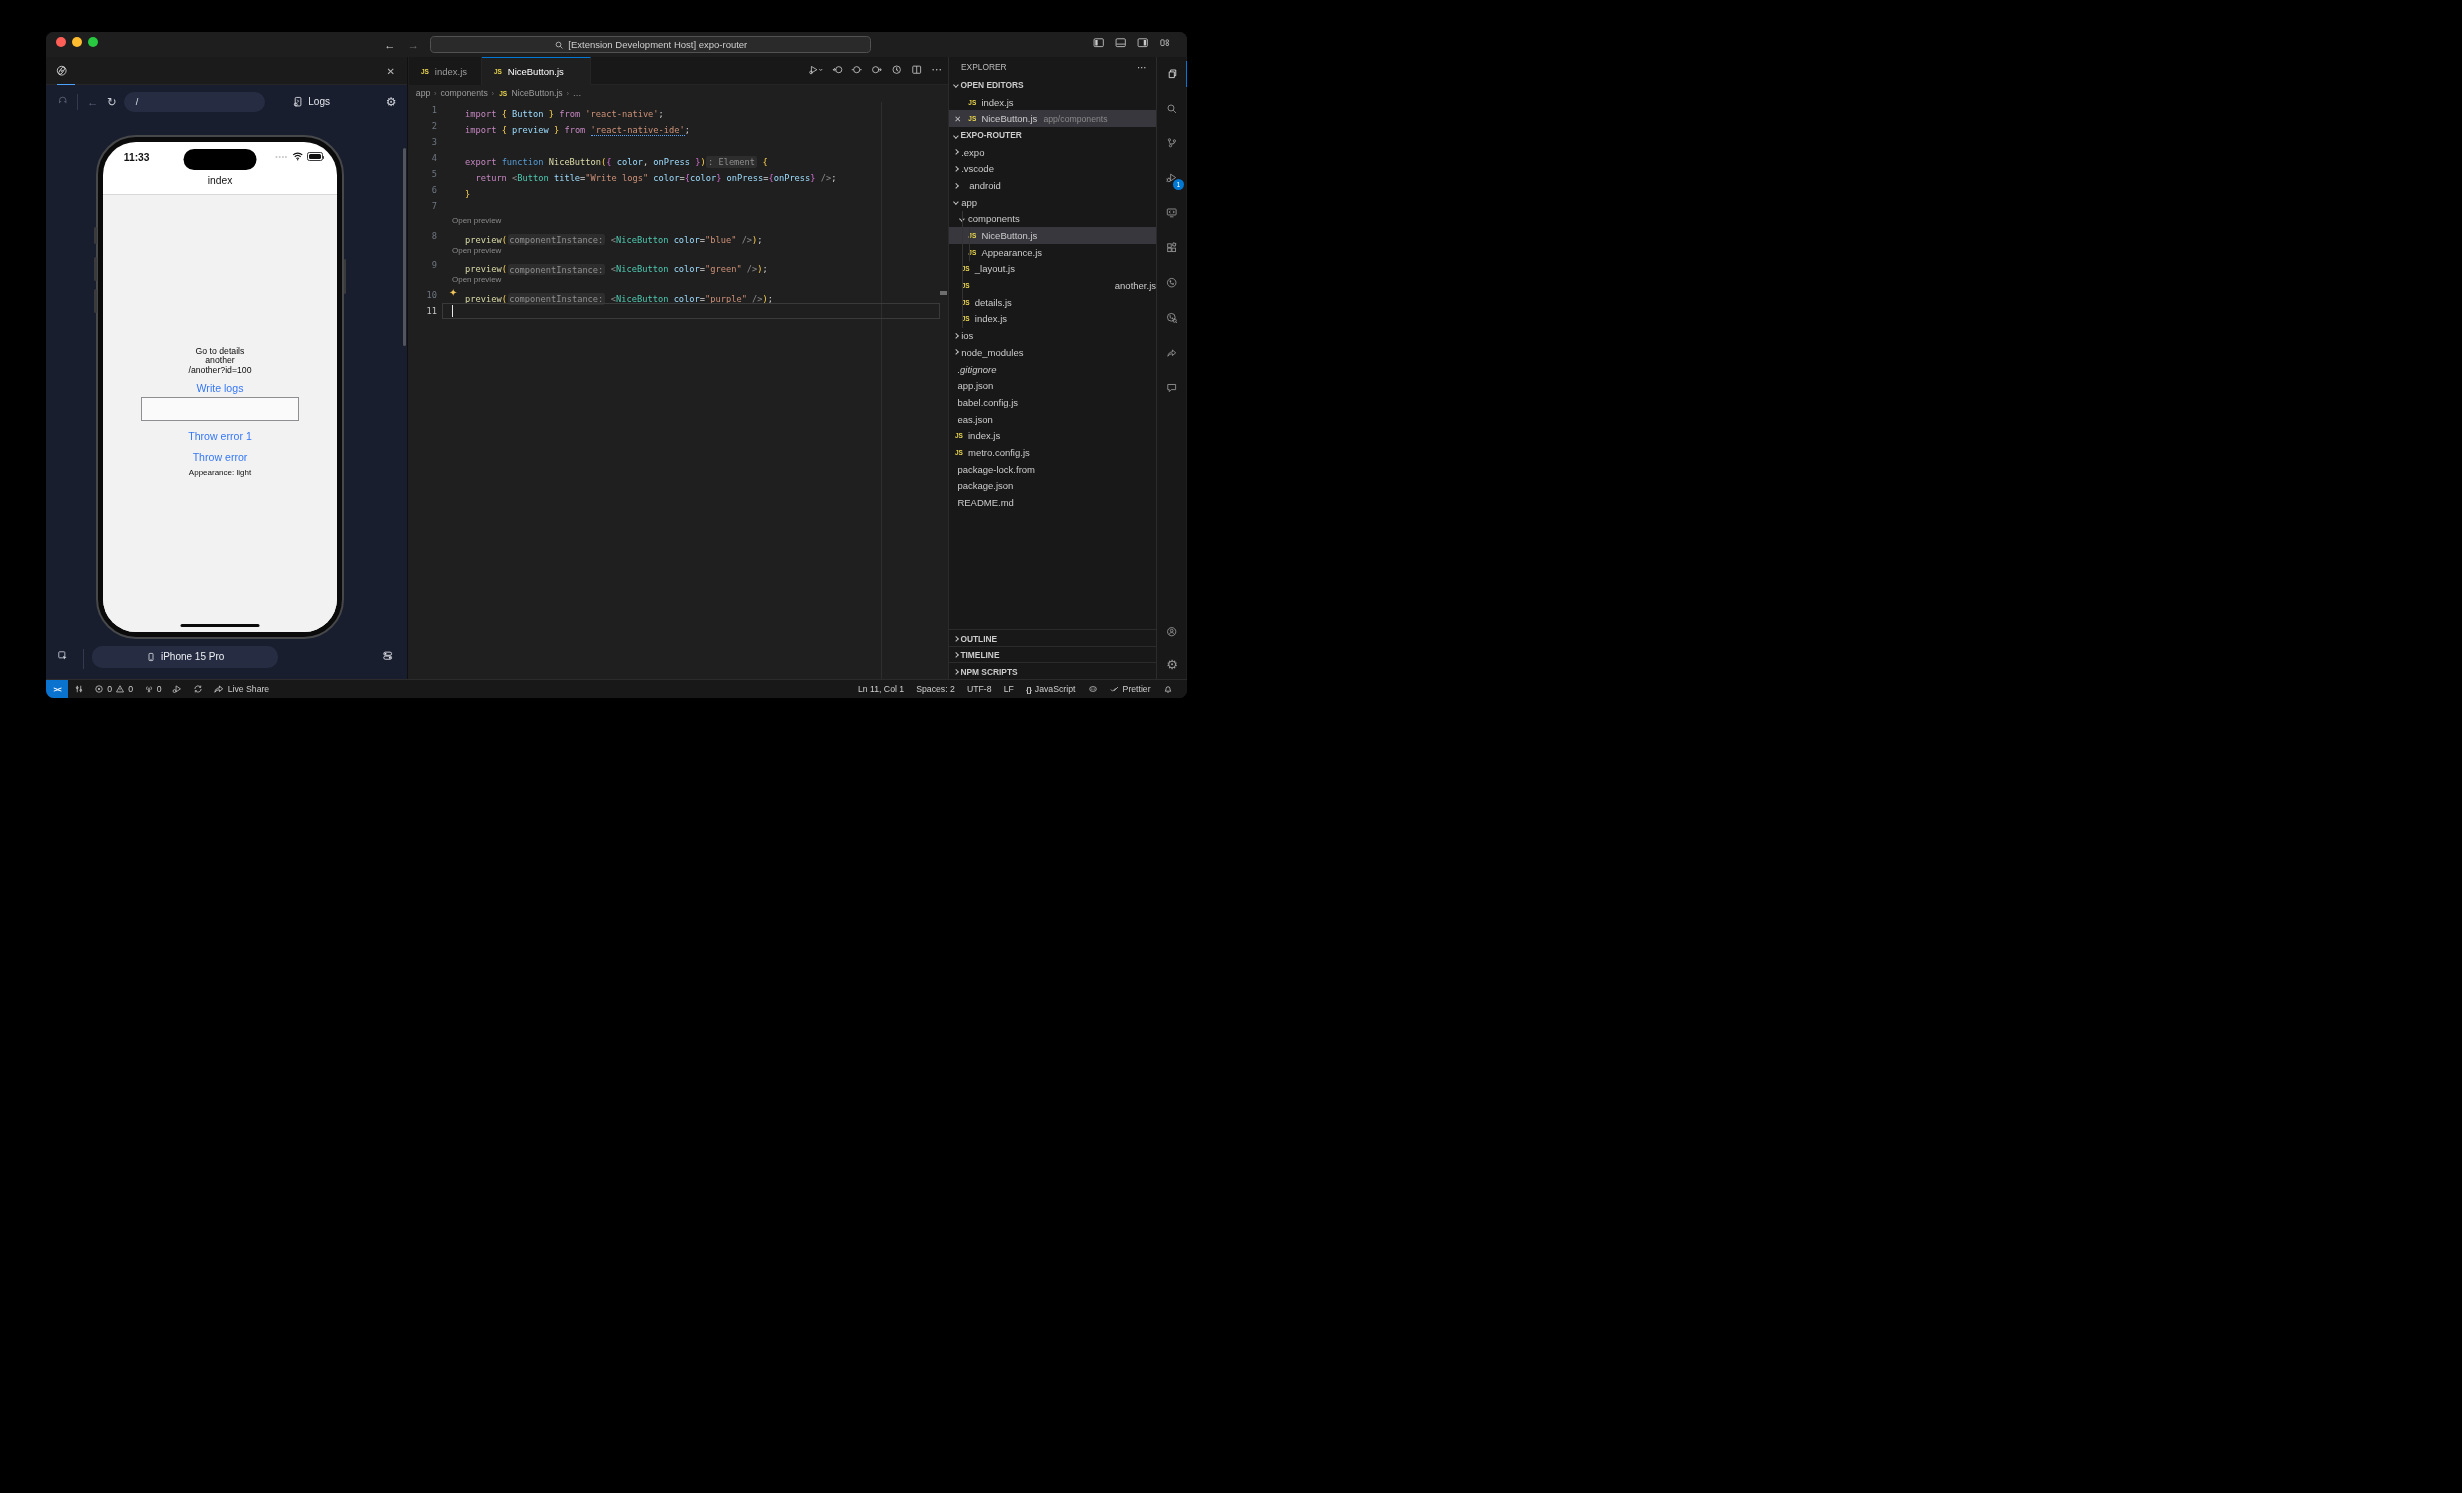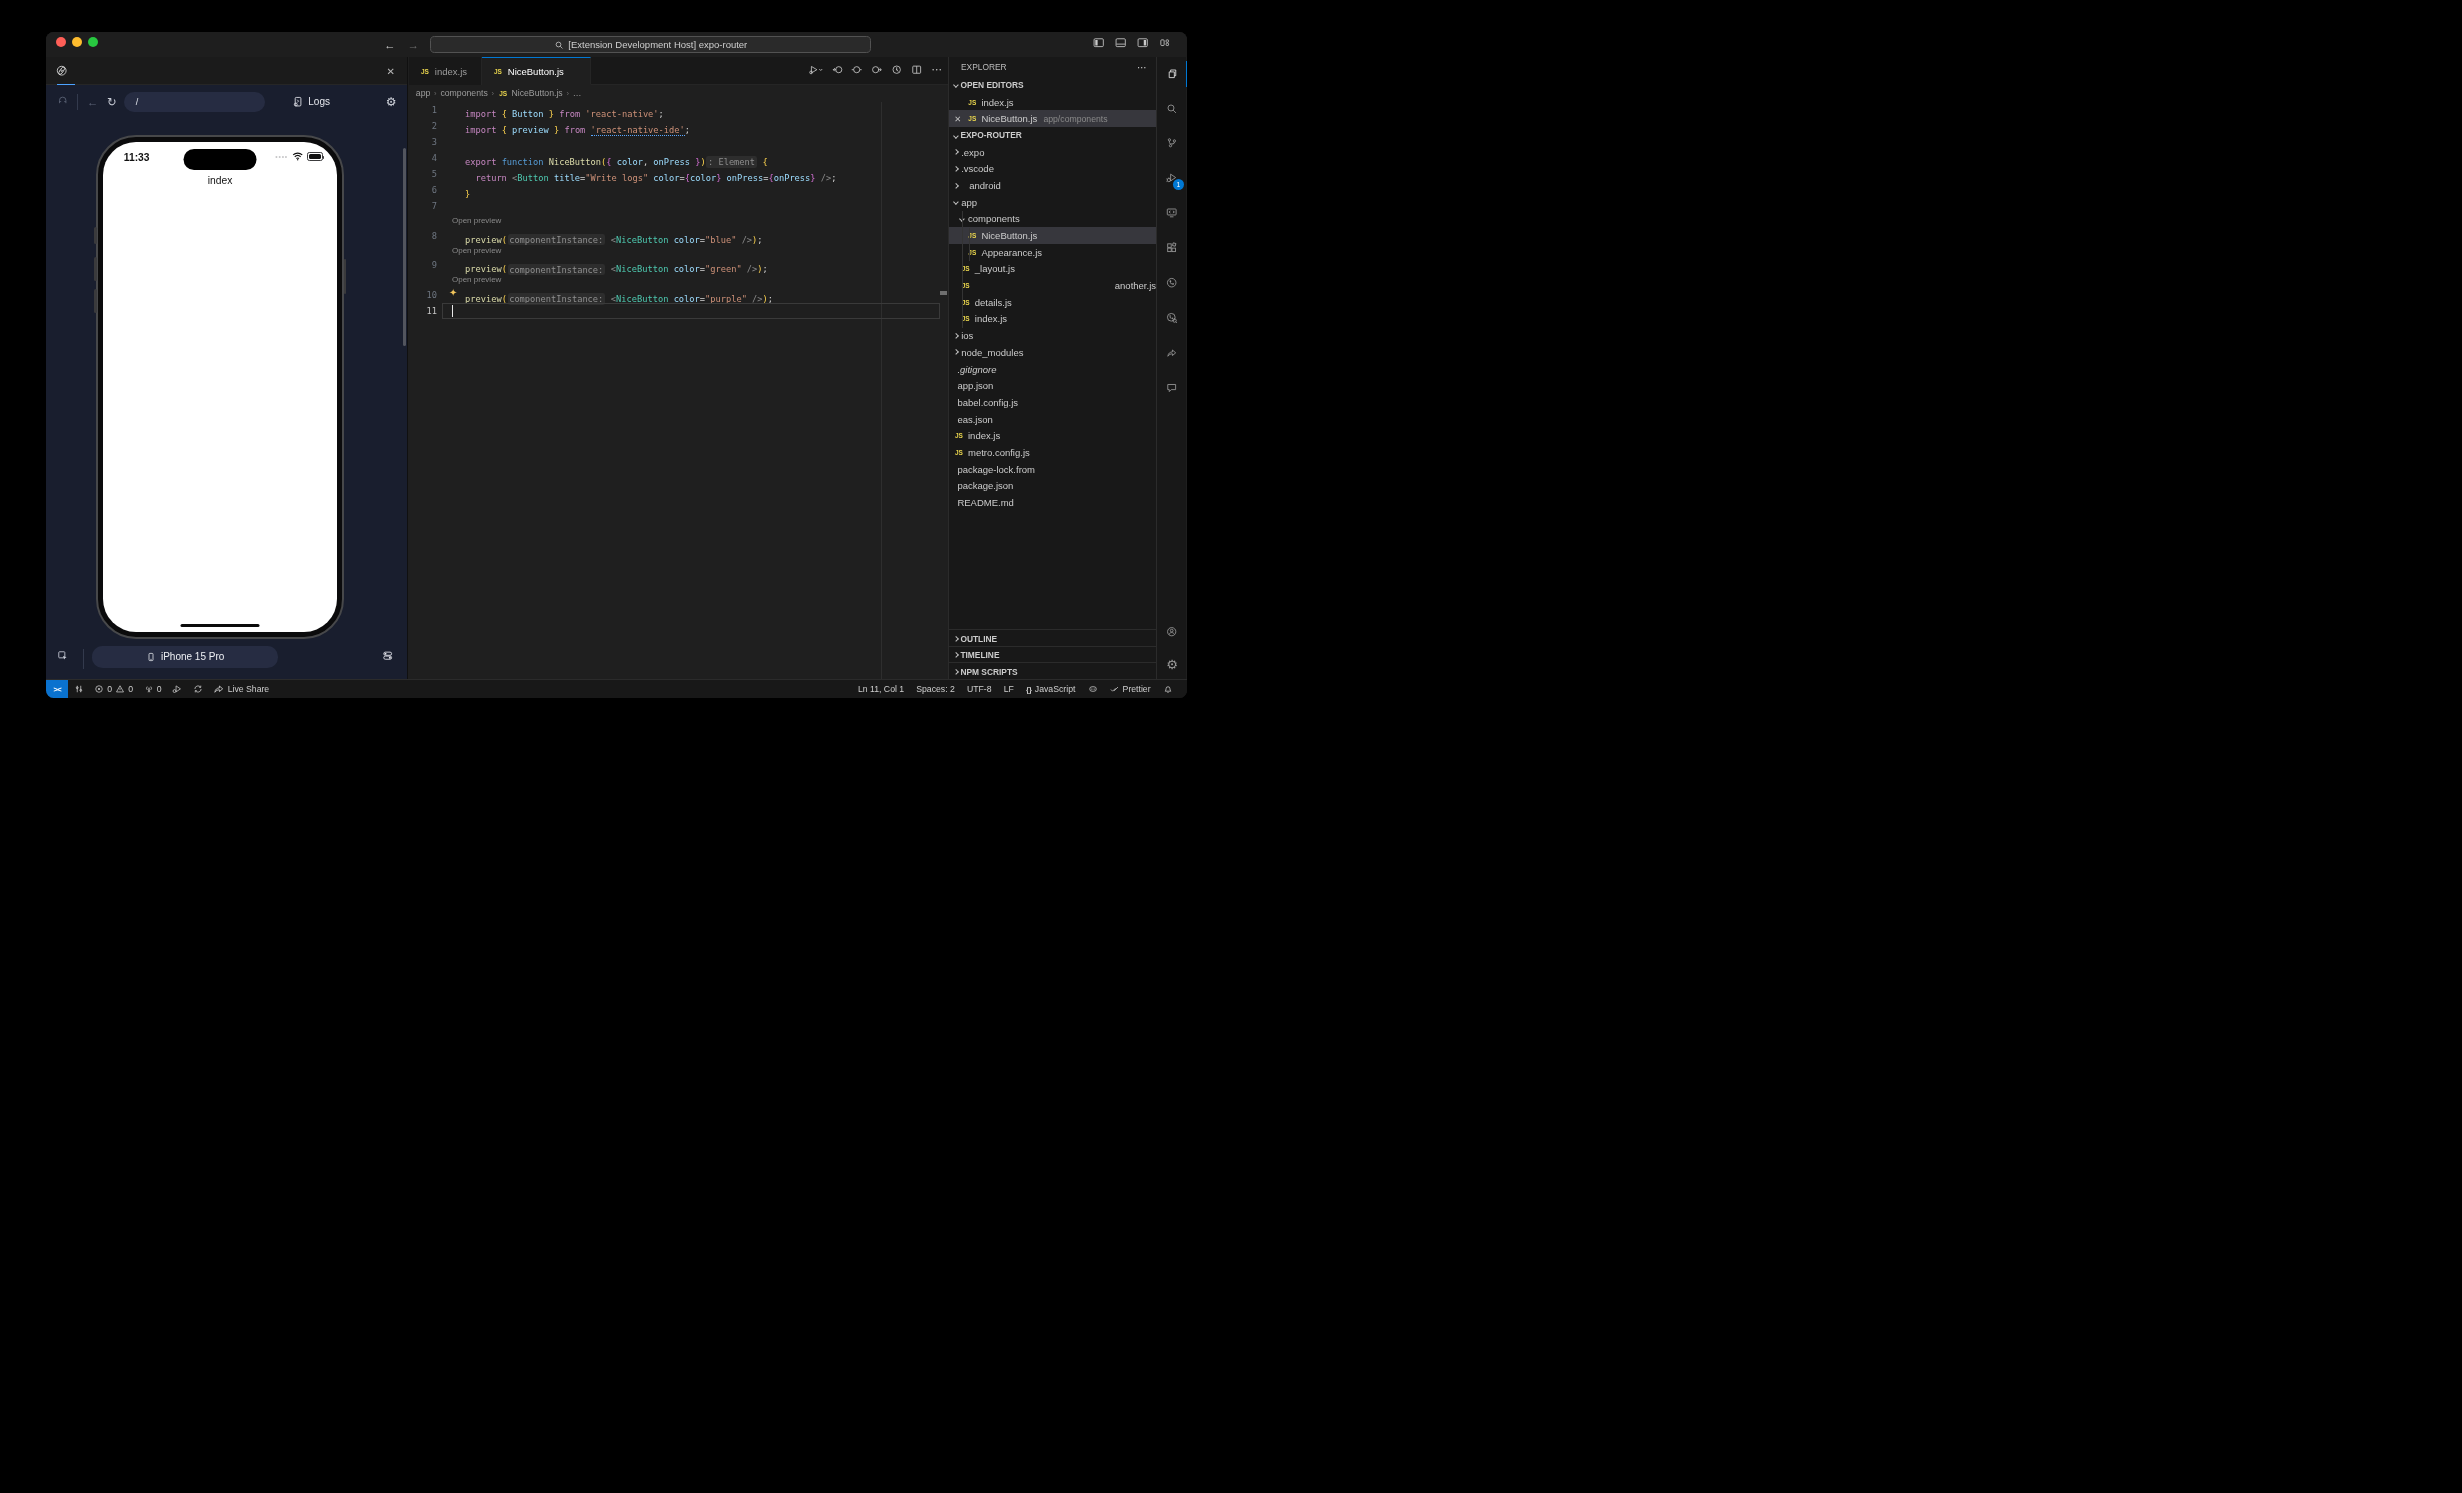--- a/index.html
+++ b/index.html
@@ -228,20 +228,30 @@
           <div class="island"></div>
           <div class="pstat">
             <span class="pdots">••••</span>
             <svg width="11.4" height="8.4" viewBox="0 0 16 12" style="stroke:#111;fill:none;stroke-width:1.6;">
               <path d="M1.5 4.2a9.5 9.5 0 0 1 13 0M3.8 6.8a6.2 6.2 0 0 1 8.4 0M6.1 9.3a3 3 0 0 1 3.8 0"></path>
                 <circle cx="8" cy="11" r="1" fill="#111" stroke="none"></circle>
             </svg>
             <div class="batt"></div>
           </div>
           <div class="pnavtitle">index</div>
+          <div class="pcontent">
+            <div class="plink" style="top:151px;">Go to details</div>
+            <div class="plink" style="top:160px;">another</div>
+            <div class="plink" style="top:170px;">/another?id=100</div>
+            <div class="pblue" style="top:187px;">Write logs</div>
+            <div class="pinput" style="top:202px;"></div>
+            <div class="pblue" style="top:235px;">Throw error 1</div>
+            <div class="pblue" style="top:256px;">Throw error</div>
+            <div class="psmall" style="top:273px;">Appearance: light</div>
+          </div>
           <div class="homebar"></div>
         </div>
       </div>
 
       <div class="simbottom">
         <span class="seltool">
           <svg class="ic" viewBox="0 0 16 16">
               <rect x="2.5" y="2.5" width="8.5" height="8.5" rx="1"></rect>
               <path d="M8.3 8.3l5.2 2-2.2.9-.9 2.2z" fill="currentColor" stroke="none"></path>
             </svg>

